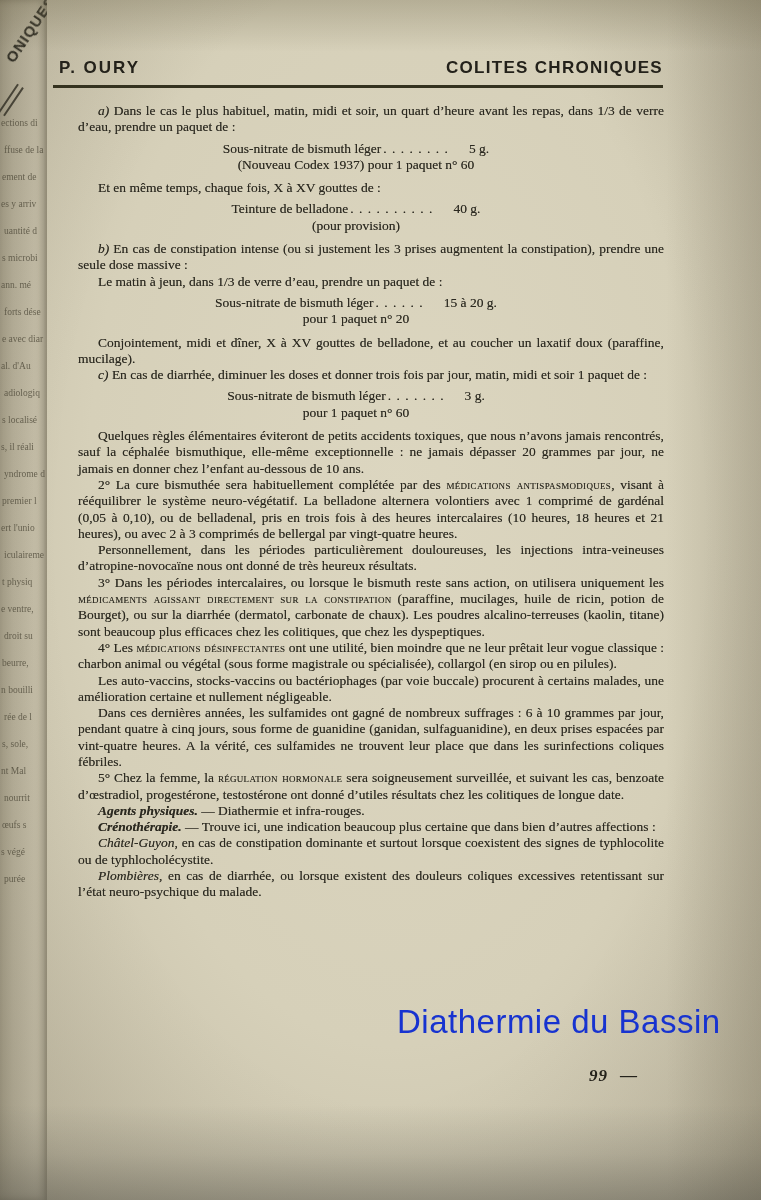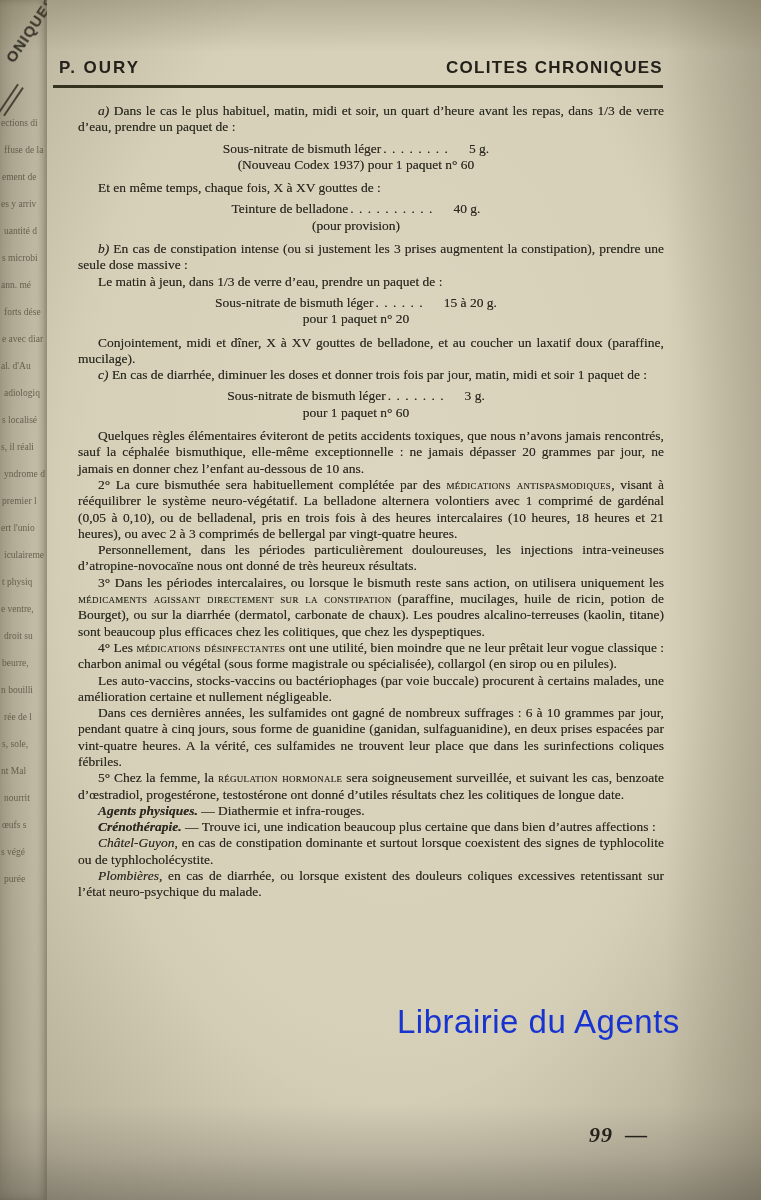--- a/index.html
+++ b/index.html
@@ -46,21 +46,21 @@
 
   .recipe{margin:5px 30px 7px 0;text-align:center;}
   .recipe .r-line{white-space:nowrap;}
   .recipe .r-dots{letter-spacing:1px;margin-left:2px;}
   .recipe .r-amt{margin-left:20px;}
   .recipe .r-note{margin-top:0;}
 
   .watermark{position:absolute;left:350px;top:1003px;font-family:"Liberation Sans", sans-serif;
     font-size:33px;font-weight:500;letter-spacing:.5px;color:var(--wm);white-space:nowrap;
     text-shadow:none;}
-  .pagenum{position:absolute;left:542px;top:1122px;font-size:22px;color:#24221b;}
+  .pagenum{position:absolute;left:542px;top:1066px;font-size:17px;color:#24221b;}
   .pagenum .num{font-style:italic;font-weight:bold;letter-spacing:1px;}
   .pagenum .dash{margin-left:12px;font-weight:bold;}
 
   
   .vignette{position:absolute;inset:0;pointer-events:none;z-index:5;background:
     linear-gradient(180deg, rgba(104,96,68,.30) 0, rgba(104,96,68,0) 52px),
     linear-gradient(0deg, rgba(86,84,74,.48) 0, rgba(86,84,74,.18) 46px, rgba(86,84,74,0) 95px),
     linear-gradient(270deg, rgba(118,110,88,.30) 0, rgba(118,110,88,0) 95px),
     radial-gradient(ellipse at 50% 45%, rgba(0,0,0,0) 60%, rgba(60,55,38,.14) 100%);}
   .watermark, .pagenum{z-index:6;}
@@ -142,21 +142,21 @@
         <p class="para"><span>4° Les </span><span class="sc">médications désinfectantes</span><span> ont une utilité, bien moindre que ne leur prêtait leur vogue classique : charbon animal ou végétal (sous forme magistrale ou spécialisée), collargol (en sirop ou en pilules).</span></p>
         <p class="para"><span>Les auto-vaccins, stocks-vaccins ou bactériophages (par voie buccale) procurent à certains malades, une amélioration certaine et nullement négligeable.</span></p>
         <p class="para"><span>Dans ces dernières années, les sulfamides ont gagné de nombreux suffrages : 6 à 10 grammes par jour, pendant quatre à cinq jours, sous forme de guanidine (ganidan, sulfaguanidine), en deux prises espacées par vint-quatre heures. A la vérité, ces sulfamides ne trouvent leur place que dans les surinfections coliques fébriles.</span></p>
         <p class="para"><span>5° Chez la femme, la </span><span class="sc">régulation hormonale</span><span> sera soigneusement surveillée, et suivant les cas, benzoate d’œstradiol, progestérone, testostérone ont donné d’utiles résultats chez les colitiques de longue date.</span></p>
         <p class="para gap"><span class="bold-it">Agents physiques.</span><span> — Diathermie et infra-rouges.</span></p>
         <p class="para gap"><span class="bold-it">Crénothérapie.</span><span> — Trouve ici, une indication beaucoup plus certaine que dans bien d’autres affections :</span></p>
         <p class="para gap-sm"><span class="it">Châtel-Guyon</span><span>, en cas de constipation dominante et surtout lorsque coexistent des signes de typhlocolite ou de typhlocholécystite.</span></p>
         <p class="para gap-sm"><span class="it">Plombières</span><span>, en cas de diarrhée, ou lorsque existent des douleurs coliques excessives retentissant sur l’état neuro-psychique du malade.</span></p>
       </div>
 
-    <div class="watermark">Librairie du Agents</div>
+    <div class="watermark">Diathermie du Bassin</div>
 
     <div class="pagenum">
       <span class="num">99</span><span class="dash">—</span>
     </div>
   </div>
 
   <div class="vignette"></div>
 </div>
 
 </body></html>

